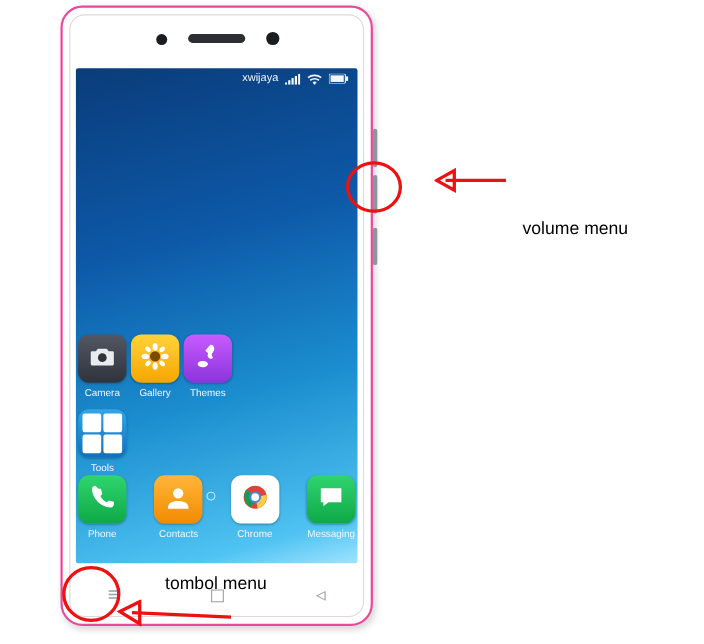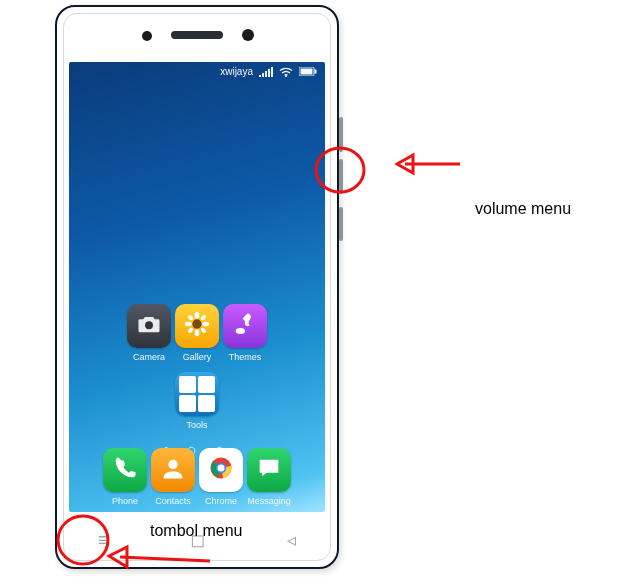--- a/index.html
+++ b/index.html
@@ -1,31 +1,31 @@
 <!DOCTYPE html>
 <html><head>
 <meta charset="utf-8">
 <style>
   html,body{margin:0;padding:0;width:640px;height:585px;background:#fff;font-family:Arial,Helvetica,sans-serif;overflow:hidden}
-  .phone{position:absolute;left:55px;top:5px;width:280px;height:560px;border:2px solid #0f172a;border-radius:20px;background:#fff;box-shadow:2px 3px 6px rgba(0,0,0,.15)}
+  .phone{position:absolute;left:55px;top:5px;width:280px;height:560px;border:2px solid #ec4899;border-radius:20px;background:#fff;box-shadow:2px 3px 6px rgba(0,0,0,.15)}
   .phone::after{content:"";position:absolute;left:6px;top:6px;right:6px;bottom:6px;border:1px solid #d9dadb;border-radius:14px;pointer-events:none}
   .speaker{position:absolute;top:24px;left:50%;transform:translateX(-50%);width:52px;height:8px;border-radius:5px;background:#2b2f33}
   .sensor{position:absolute;top:24px;left:calc(50% - 55px);width:10px;height:10px;border-radius:50%;background:#1a1d20}
   .cam{position:absolute;top:22px;left:calc(50% + 45px);width:12px;height:12px;border-radius:50%;background:#1a1d20}
   .screen{position:absolute;top:55px;left:12px;right:12px;bottom:55px;background:linear-gradient(165deg,#0a3c7a 0%,#0d59a8 35%,#1b8ecf 65%,#4fc3f2 92%,#9fe3ff 100%);border-radius:2px;color:#fff}
   .status{display:flex;justify-content:flex-end;align-items:center;gap:6px;font-size:10px;padding:4px 8px 0 0;opacity:.95}
   .status svg{display:block}
-  .iconrow{position:absolute;left:0;right:0;display:flex;justify-content:center}
+  .iconrow{position:absolute;left:0;right:0;display:flex;justify-content:flex-start}
   .iconrow.r2{top:242px}.iconrow.r3{top:310px}
   .app{width:48px;text-align:center}
   .app .tile{width:44px;height:44px;border-radius:10px;margin:0 auto;display:flex;align-items:center;justify-content:center;box-shadow:0 1px 2px rgba(0,0,0,.25)}
   .app .lbl{font-size:9px;margin-top:4px;color:#f0f7ff;white-space:nowrap}
   .tile svg{width:28px;height:28px}
   .pager{position:absolute;left:0;right:0;top:378px;text-align:center;font-size:18px;letter-spacing:6px;opacity:.8}
-  .dock{position:absolute;left:0;right:0;bottom:6px;display:flex;justify-content:center}
+  .dock{position:absolute;left:0;right:0;bottom:22px;display:flex;justify-content:space-between}
   .dock .tile{width:44px;height:44px;border-radius:10px;display:flex;align-items:center;justify-content:center;box-shadow:0 1px 2px rgba(0,0,0,.25)}
   .navkeys{position:absolute;left:0;right:0;bottom:0;height:55px;display:flex;align-items:center;justify-content:space-around;color:#9da3a7}
   .navkeys span{font-size:18px;line-height:1}
   
   .c-camera{background:linear-gradient(#525763,#2e333c)}
   .c-gallery{background:linear-gradient(#ffd33a,#f6a600)}
   .c-music{background:linear-gradient(#ff6fa5,#e63977)}
   .c-themes{background:linear-gradient(#c85bff,#8a34dc)}
   .c-settings{background:linear-gradient(#8f97a1,#545b65)}
   .c-store{background:linear-gradient(#ff8a33,#ef5a12)}

